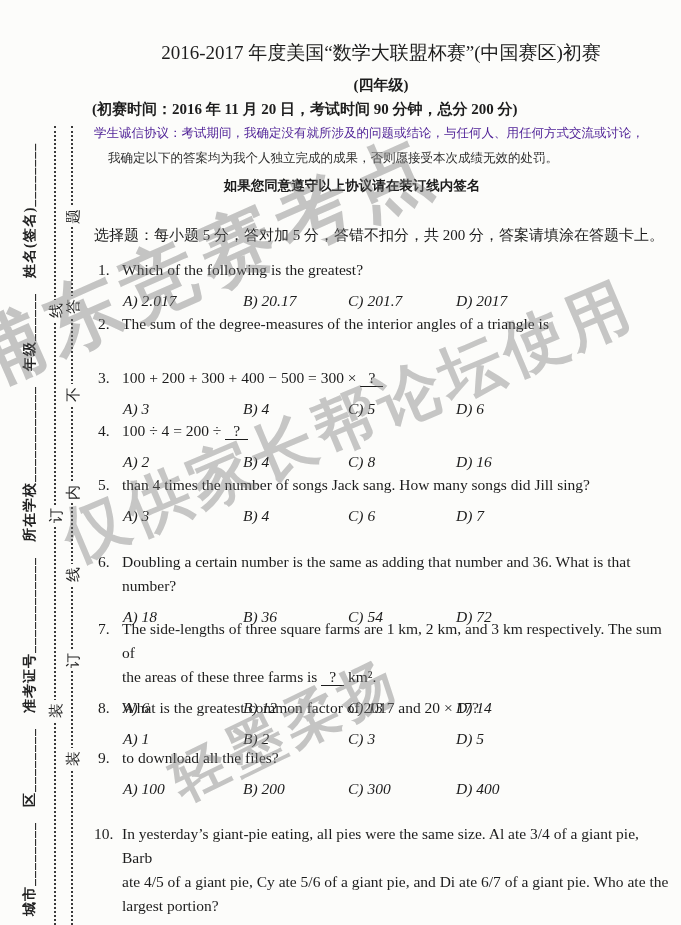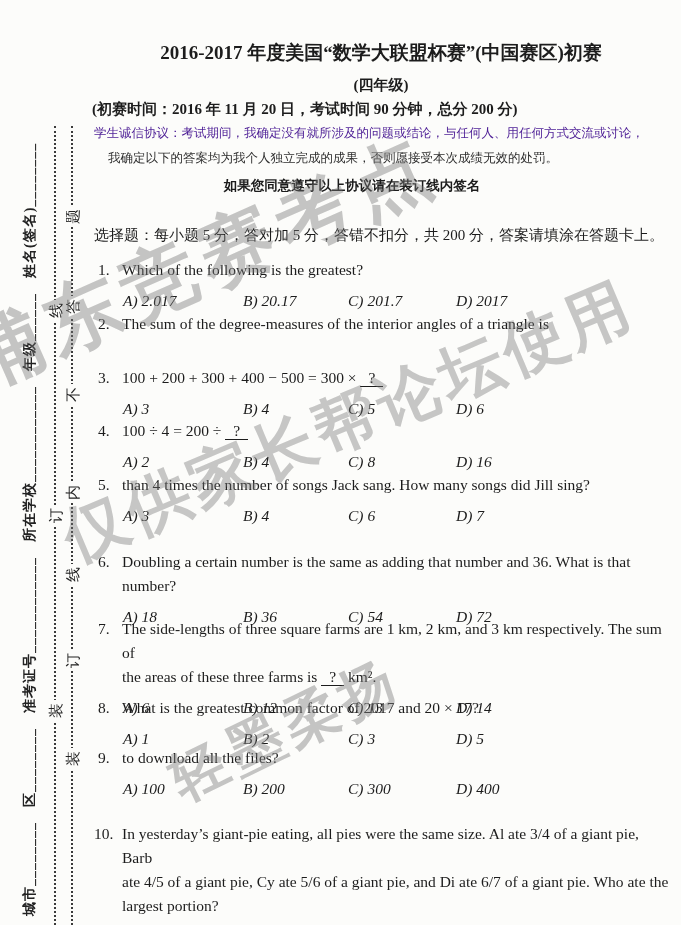--- a/index.html
+++ b/index.html
@@ -18,21 +18,21 @@
   .dotline{position:absolute;top:126px;height:799px;width:0;border-left:2px dotted #3a3a3a;}
   .dotline-inner{left:54px;}
   .dotline-outer{left:71px;}
   .bindchar{
     position:absolute;left:-10px;width:21px;height:21px;line-height:21px;
     text-align:center;font-size:15px;background:#fcfcfa;color:#222;
     transform:rotate(-90deg);
   }
   
   .content{position:absolute;left:92px;top:0;width:578px;height:925px;}
-  .title{position:absolute;top:40px;width:100%;text-align:center;font-size:19px;font-weight:700;}
+  .title{position:absolute;top:40px;width:100%;text-align:center;font-size:19px;font-weight:400;}
   .grade{position:absolute;top:76px;width:100%;text-align:center;font-size:15px;font-weight:700;font-family:Liberation Serif, serif;}
   .meta{position:absolute;top:100px;width:100%;text-align:left;font-size:15px;font-weight:700;}
   .pledge1{position:absolute;top:125px;left:2px;width:576px;font-size:12.5px;color:#4c1d95;}
   .pledge2{position:absolute;top:150px;left:16px;width:576px;font-size:12.5px;color:#2e2e2e;}
   .signote{position:absolute;top:177px;width:100%;text-align:center;padding-right:58px;box-sizing:border-box;font-size:13.5px;font-weight:700;}
   .instructions{position:absolute;top:226px;left:2px;width:576px;font-size:15px;font-weight:400;}
   
   .q{position:absolute;left:0;width:578px;font-size:15.5px;line-height:24px;}
   .qnum{position:absolute;left:6px;top:0;}
   .q10 .qnum{left:2px;}

